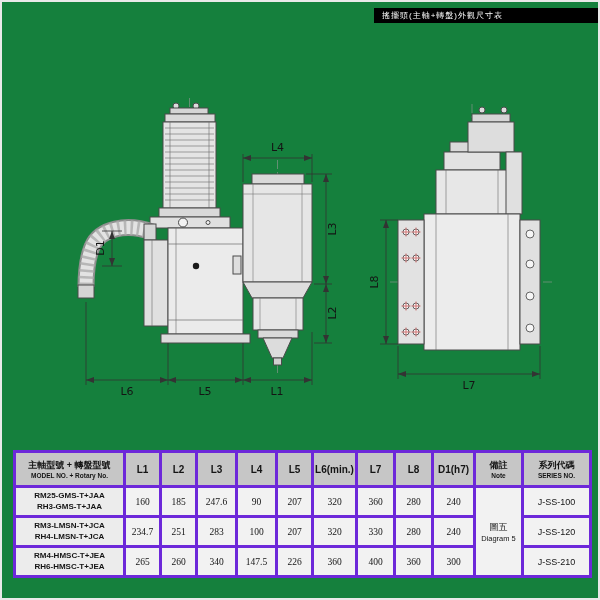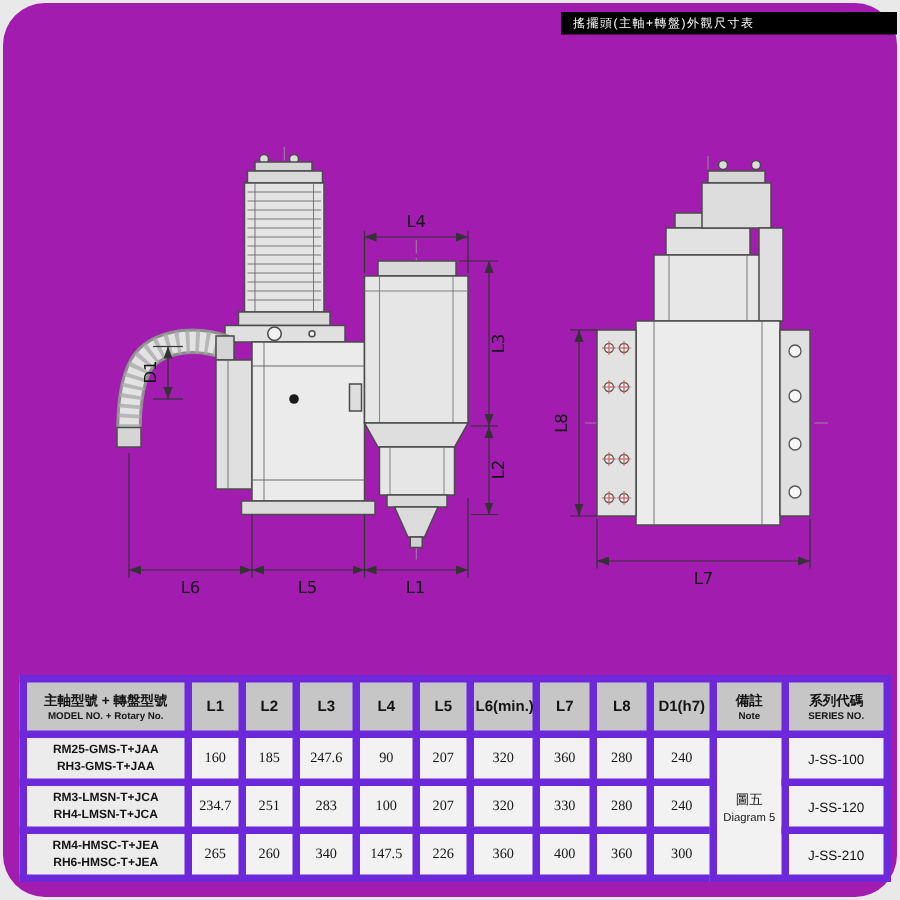--- a/index.html
+++ b/index.html
@@ -1,41 +1,41 @@
 <!DOCTYPE html>
 <html><head>
 <meta charset="utf-8">
 <style>
   html,body{margin:0;padding:0;}
   body{
     width:600px;height:600px;position:relative;overflow:hidden;
     background:#e9e9e9;font-family:"Liberation Sans","DejaVu Sans",sans-serif;
   }
-  .page{position:absolute;inset:2px;background:#a21caf;border-radius:28px;}
+  .page{position:absolute;inset:2px;background:#15803d;}
   .corner-banner{
     position:absolute;top:6px;left:372px;right:0;height:15px;
     background:#000;color:#fff;font-size:8px;line-height:15px;
     padding-left:8px;white-space:nowrap;overflow:hidden;letter-spacing:1px;
   }
   .title-bar{
     position:absolute;top:38px;left:10px;width:554px;
     background:#0c0c0c;color:#fff;border-radius:4px;
     padding:6px 11px;font-size:13px;font-weight:bold;white-space:nowrap;overflow:hidden;
   }
   .title-bar .zh{margin-right:6px;}
   .drawing-wrap{position:absolute;top:80px;left:10px;width:578px;height:350px;}
   svg text.lbl{font:11px "DejaVu Sans",sans-serif;fill:#141414;}
   
   table.dims{
     position:absolute;top:448px;left:11px;width:577px;
     border-collapse:collapse;table-layout:fixed;
     border:2px solid #4a4a4a;background:#f1f1f1;
   }
   table.dims th, table.dims td{
-    border:5px solid #6d28d9;text-align:center;vertical-align:middle;
+    border:3px solid #6d28d9;text-align:center;vertical-align:middle;
     padding:1px 1px;color:#141414;
   }
   table.dims thead th{background:#c6c6c6;font-size:10px;font-weight:bold;height:30px;}
   th .sub, td .sub{display:block;font-size:6.5px;font-weight:bold;}
   th .zh{display:block;font-size:9px;font-weight:bold;}
   td.model{
     text-align:left;font-weight:bold;font-size:8px;line-height:1.3;
     padding-left:3px;background:#ececec;
   }
   td.val{font-size:9.5px;height:25px;background:#f2f2f2;font-family:Liberation Serif, serif;}

